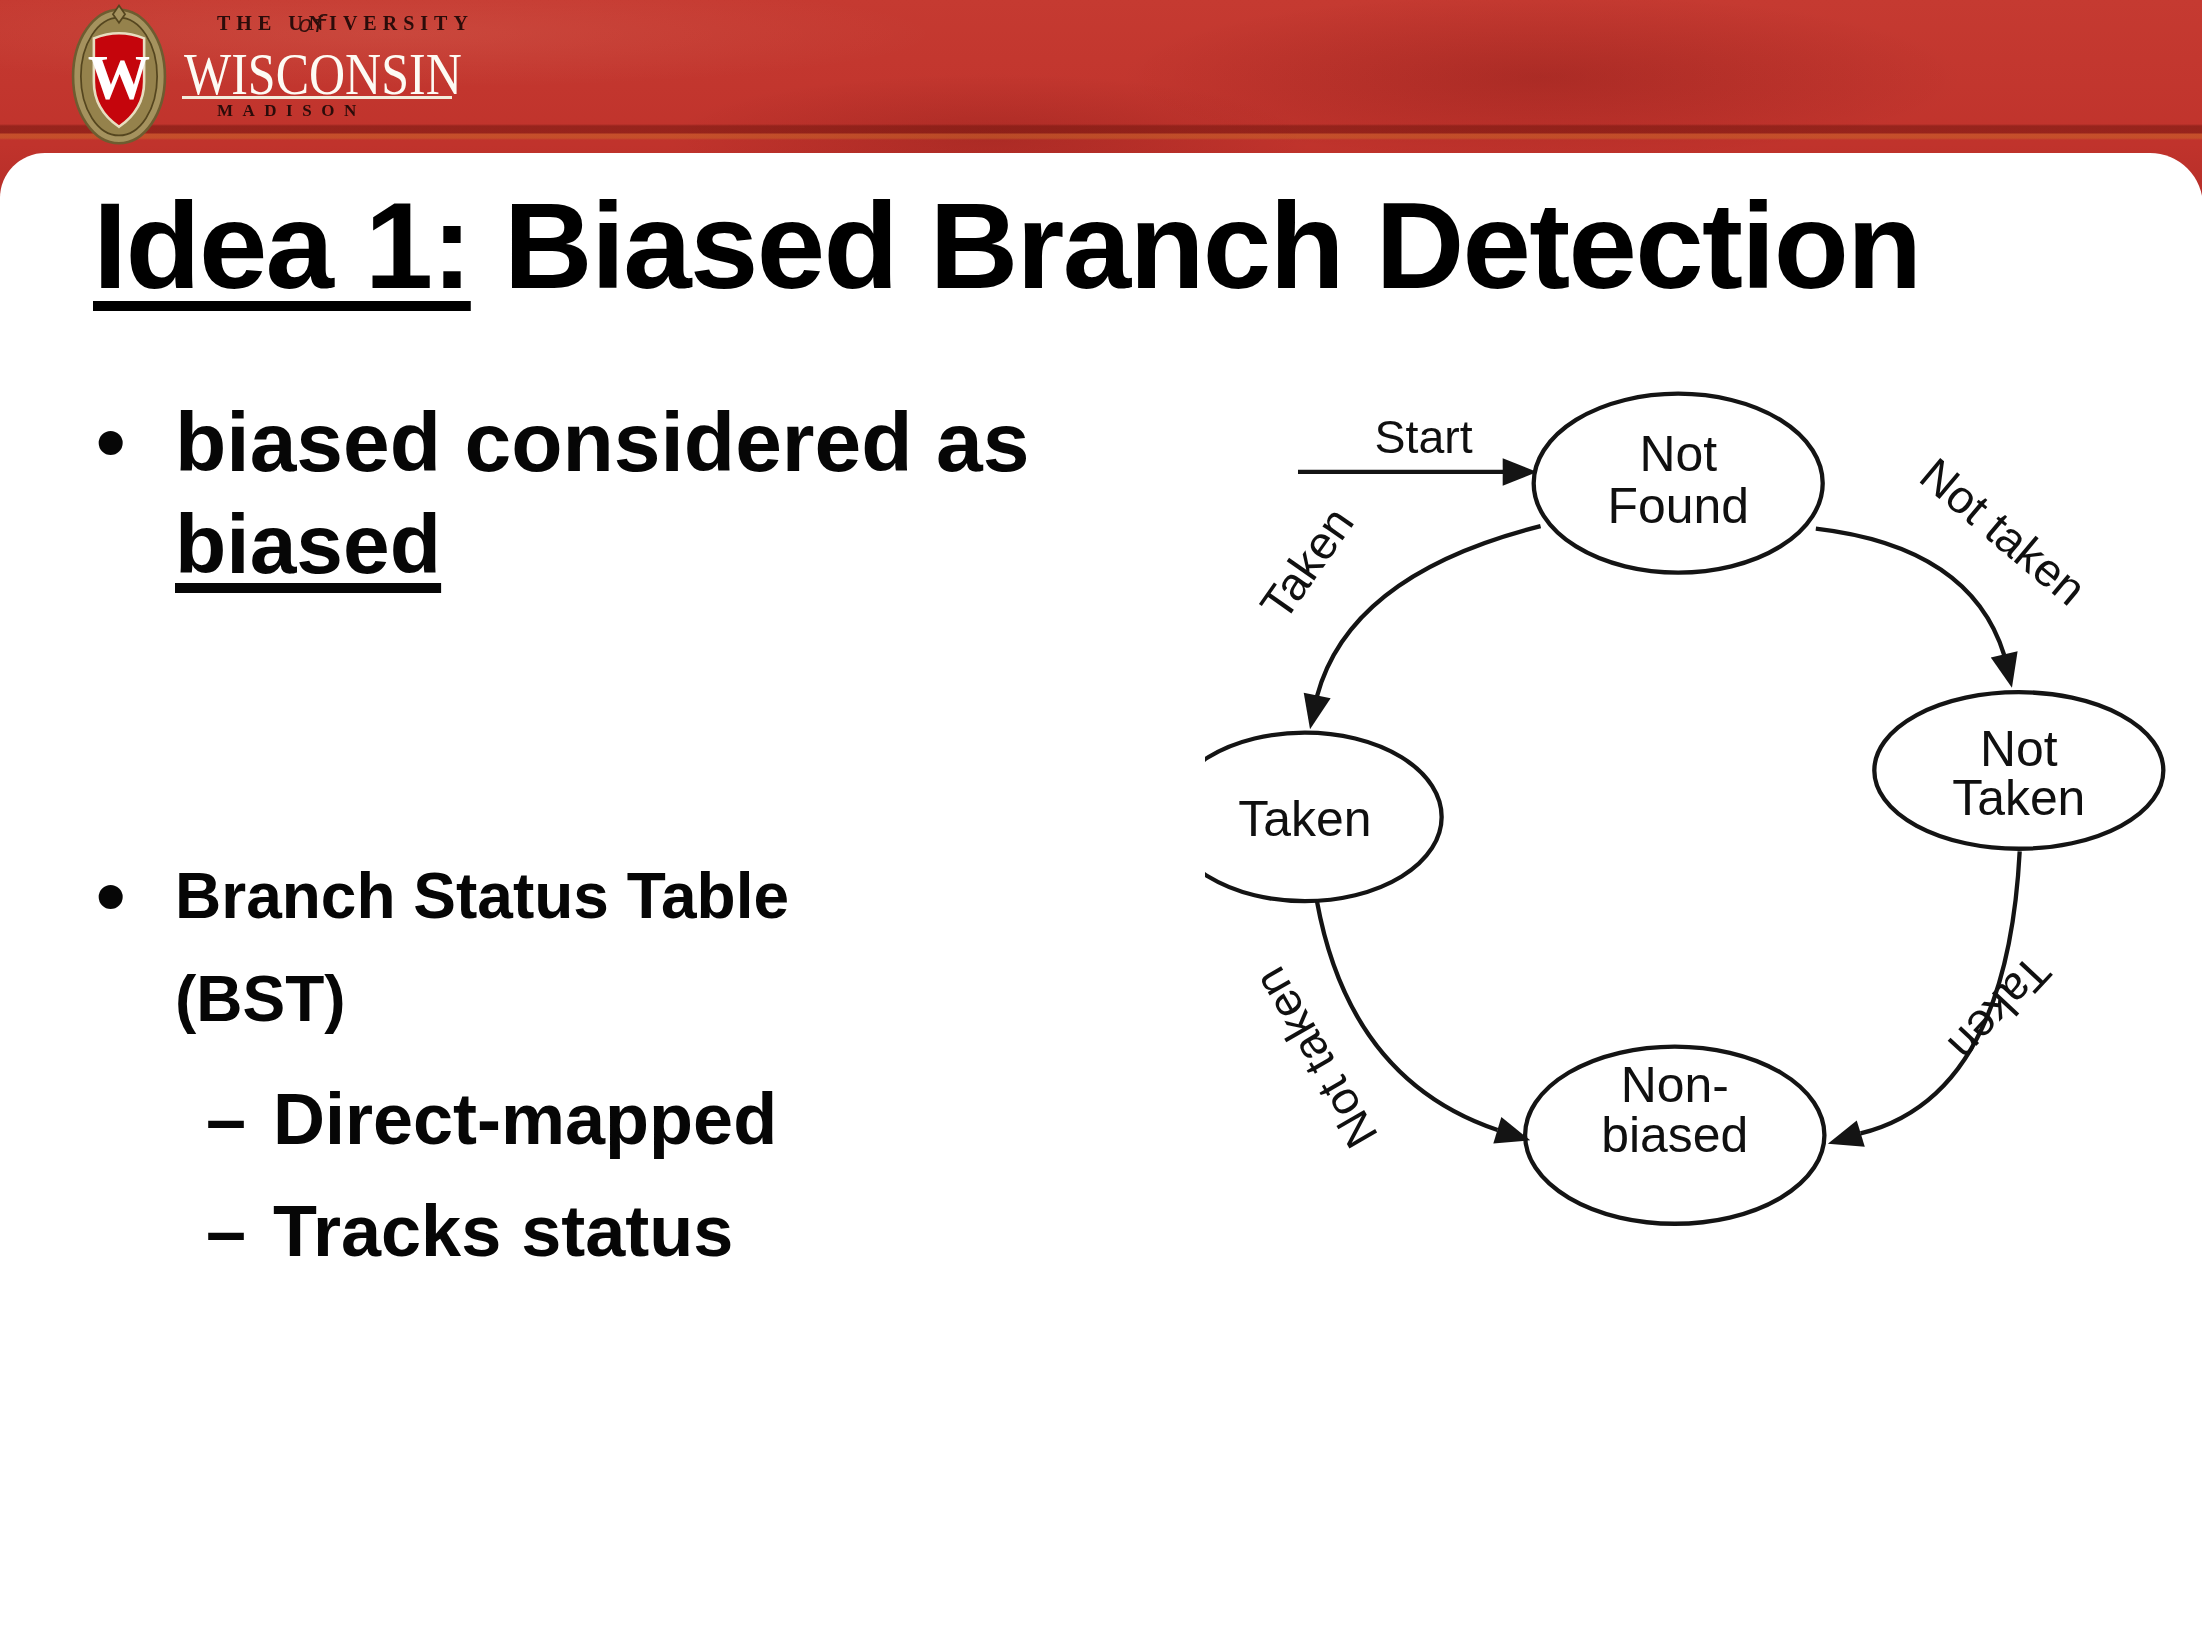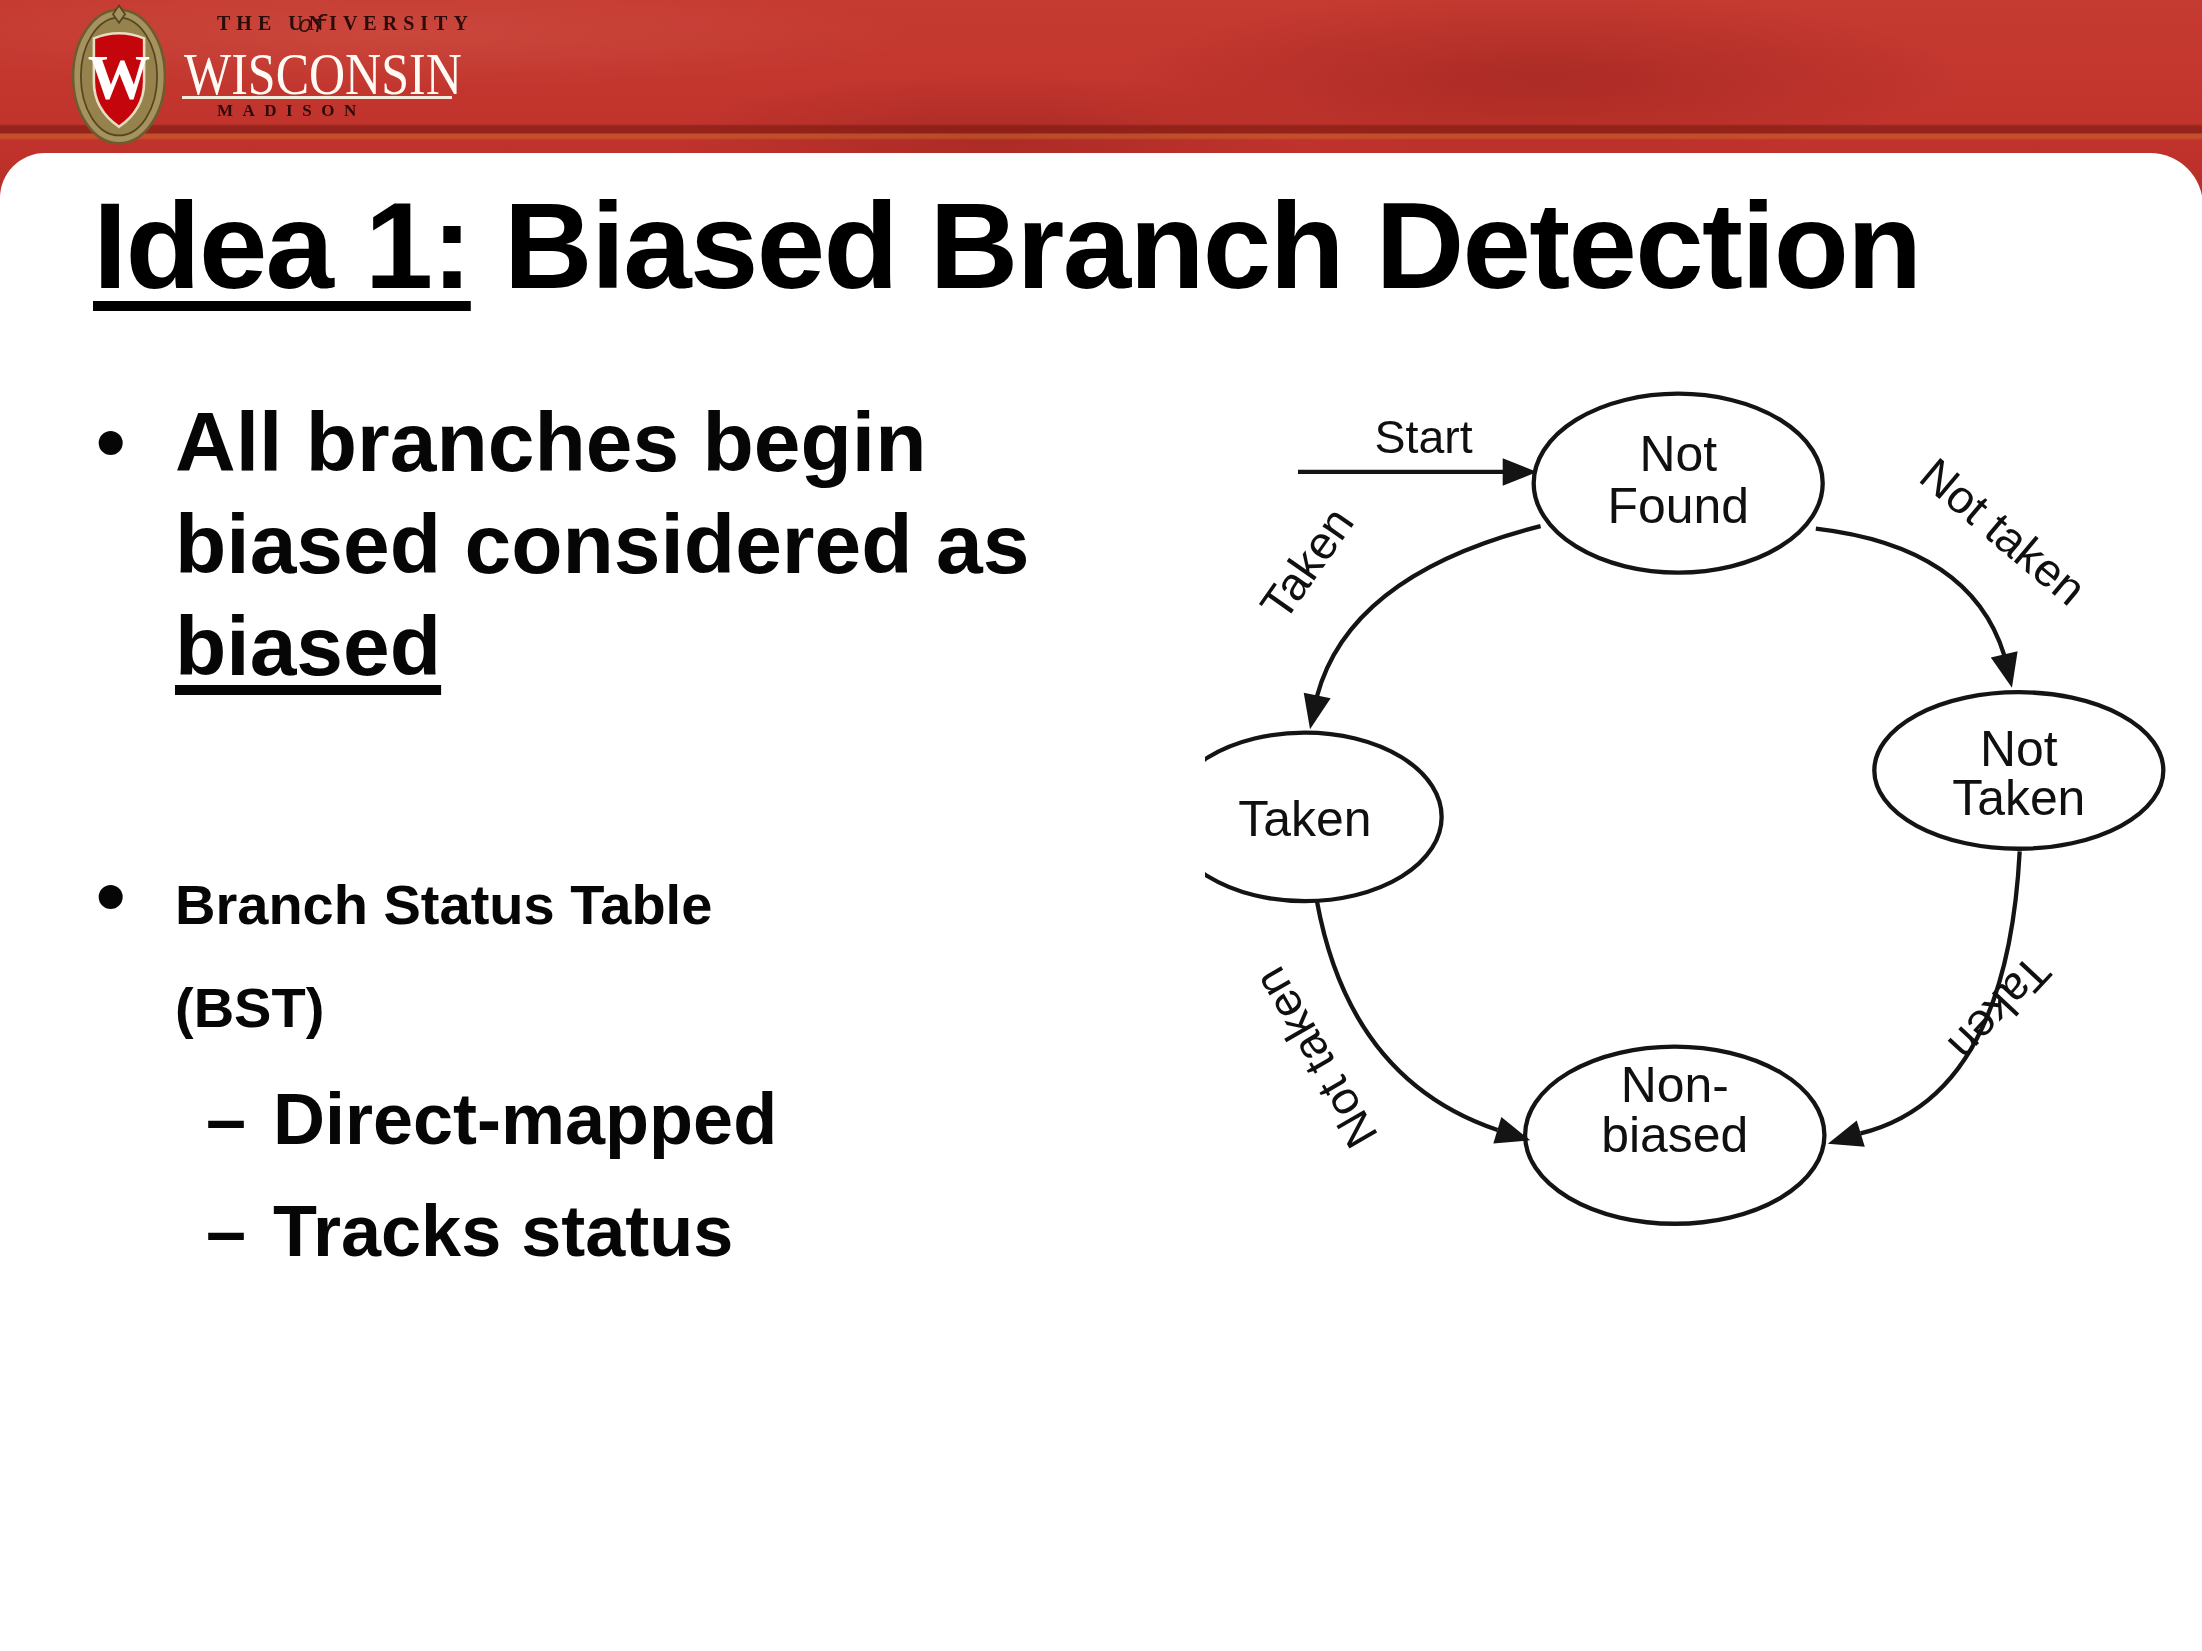--- a/index.html
+++ b/index.html
@@ -43,21 +43,21 @@
      letter-spacing:-1.7px;white-space:nowrap;}
   .title .lead{text-decoration:underline;text-decoration-thickness:10.3px;text-underline-offset:13px;}
   .title .rest{margin-left:33px;}
 
   
   .bullet{position:absolute;display:flex;color:#060606;font-weight:bold;}
   .bullet .mark{width:79px;flex:none;font-size:84px;line-height:102px;}
   .b1{left:96px;top:391px;width:1118px;}
   .b1 .btext{font-size:84px;line-height:102px;}
   .b2{left:96px;top:845px;width:1118px;}
-  .b2 .btext{font-size:56px;line-height:103px;margin-top:8px;}
+  .b2 .btext{font-size:64px;line-height:103px;}
   .u2{text-decoration:underline;text-decoration-thickness:9.5px;text-underline-offset:10.3px;}
   .sub{position:absolute;left:206px;display:flex;color:#060606;font-weight:bold;
        font-size:72px;line-height:91px;}
   .sub .dash{width:67px;flex:none;}
   .s1{top:1074px;}
   .s2{top:1186px;}
 
   
   .diagram{position:absolute;left:1205px;top:361px;width:998px;height:929px;}
   .diagram .shape{fill:#ffffff;stroke:#141414;stroke-width:5;}
@@ -86,21 +86,20 @@
   <div class="of-word">of</div>
   <div class="wisconsin">WISCONSIN</div>
   <div class="wisc-underline"></div>
   <div class="madison">MADISON</div>
 
   <div class="title"><span class="lead">Idea 1:</span><span class="rest">Biased Branch Detection</span></div>
 
   <div class="bullet b1">
     <span class="mark">•</span>
     <span class="btext">
-      <div>All branches begin</div>
       <div>biased considered as</div>
       <div class="u2">biased</div>
     </span>
   </div>
 
   <div class="bullet b2">
     <span class="mark">•</span>
     <span class="btext">
       <div>Branch Status Table</div>
       <div>(BST)</div>

